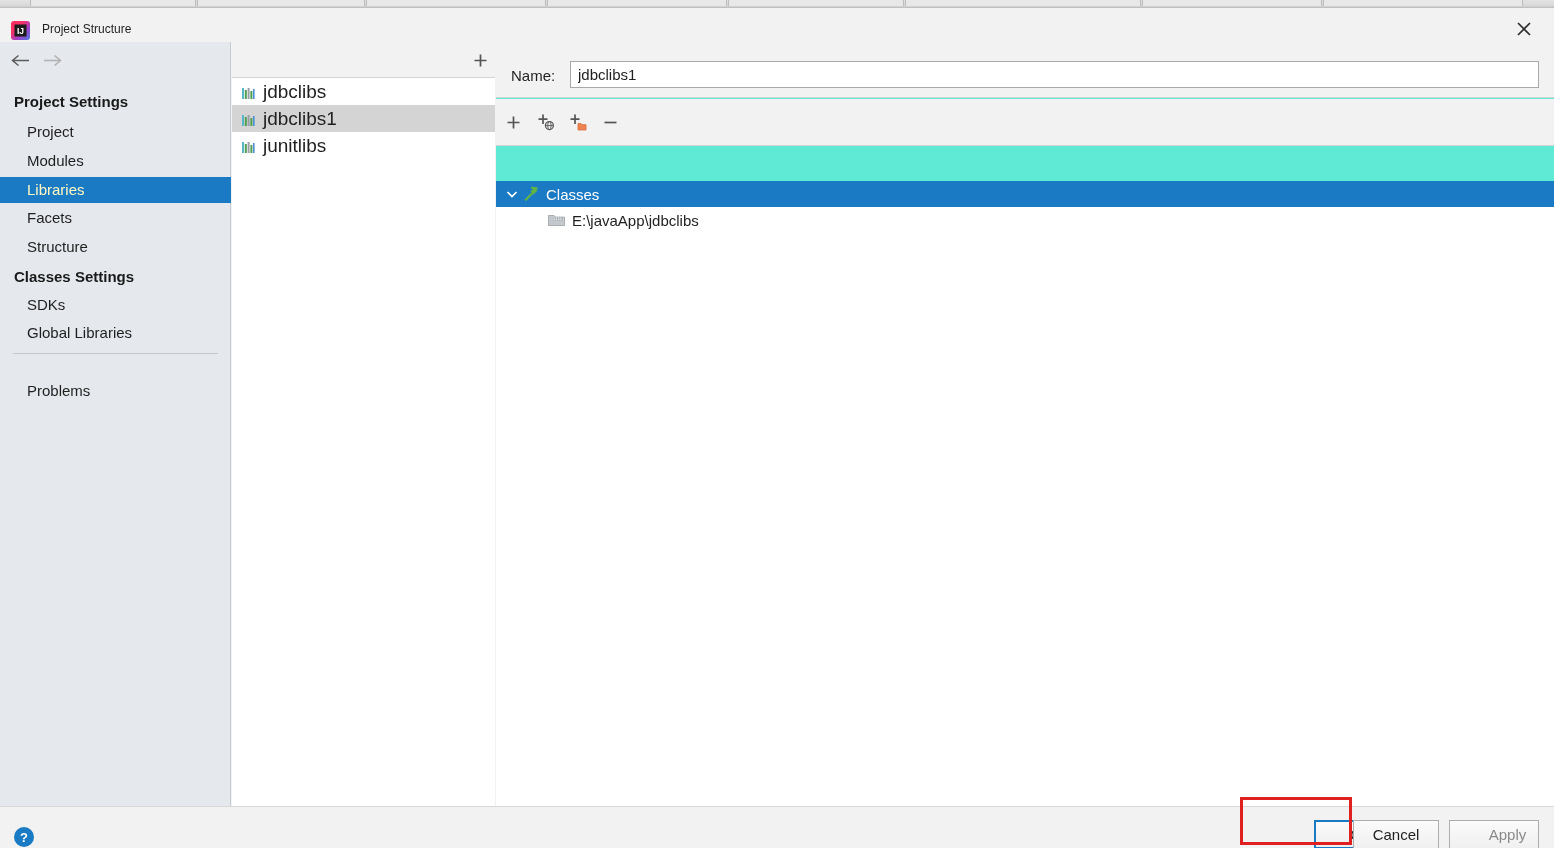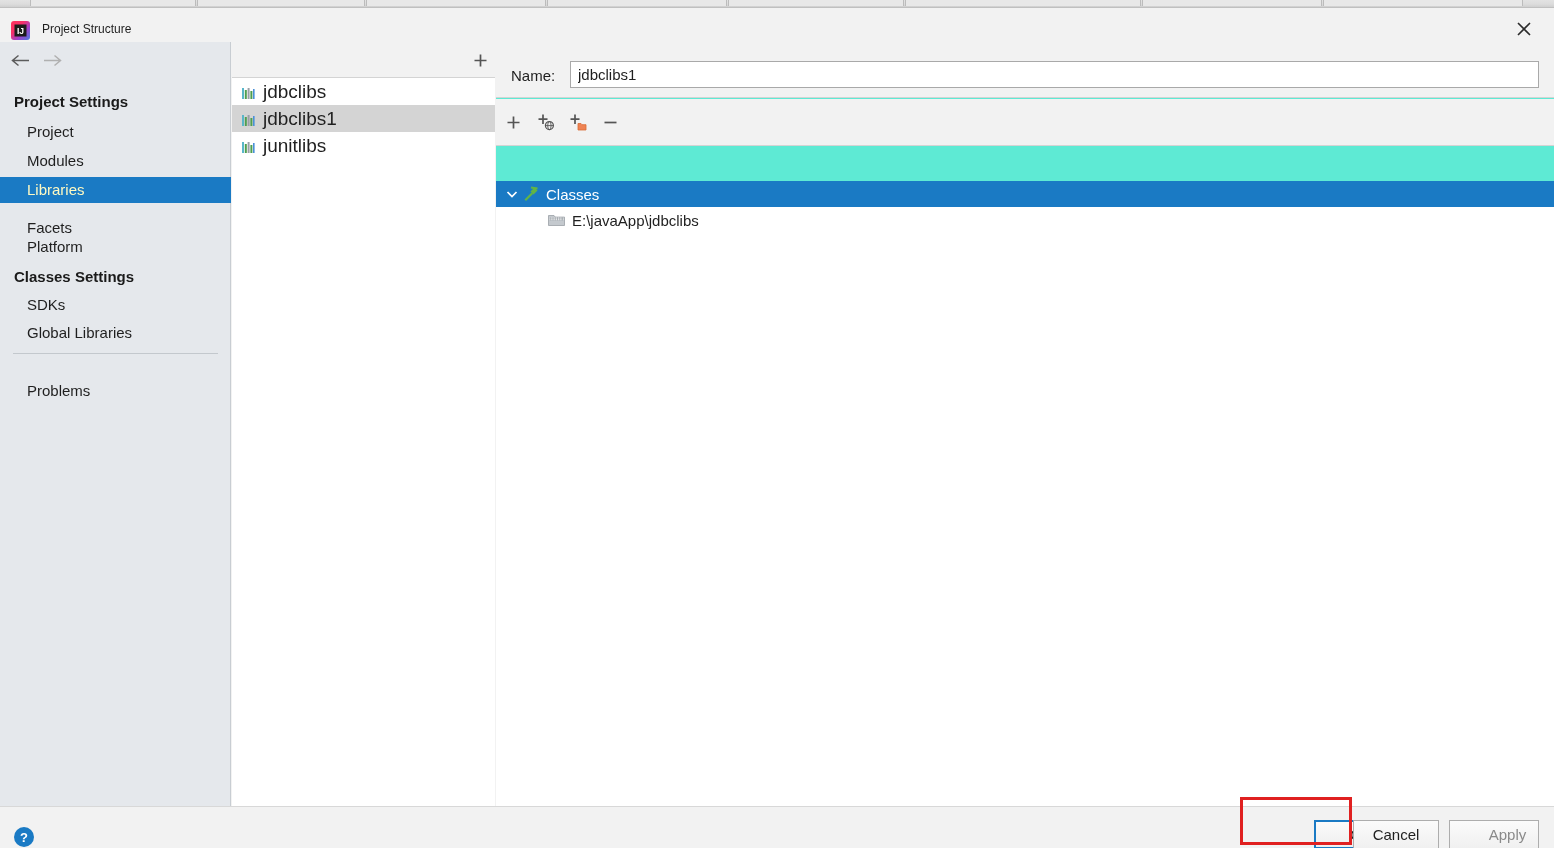--- a/index.html
+++ b/index.html
@@ -276,22 +276,22 @@
         <svg width="19" height="13" viewBox="0 0 19 13">
           <path d="M1 6.5 L17 6.5 M11.5 1.5 L17.5 6.5 L11.5 11.5" stroke="#b0b0b0" stroke-width="1.5" fill="none"></path>
         </svg>
       </div>
     </div>
 
     <div class="nav-group-title" style="top:51px">Project Settings</div>
     <div class="nav-item" style="top:77px">Project</div>
     <div class="nav-item" style="top:106px">Modules</div>
     <div class="nav-item selected" style="top:135px">Libraries</div>
-    <div class="nav-item" style="top:173px">Facets</div>
-    <div class="nav-item" style="top:192px">Platform</div>
+    <div class="nav-item" style="top:163px">Facets</div>
+    <div class="nav-item" style="top:192px">Structure</div>
 
     <div class="nav-group-title" style="top:226px">Classes Settings</div>
     <div class="nav-item" style="top:250px">SDKs</div>
     <div class="nav-item" style="top:278px">Global Libraries</div>
 
     <div id="nav-divider"></div>
 
     <div class="nav-item" style="top:336px">Problems</div>
   </div>
 

